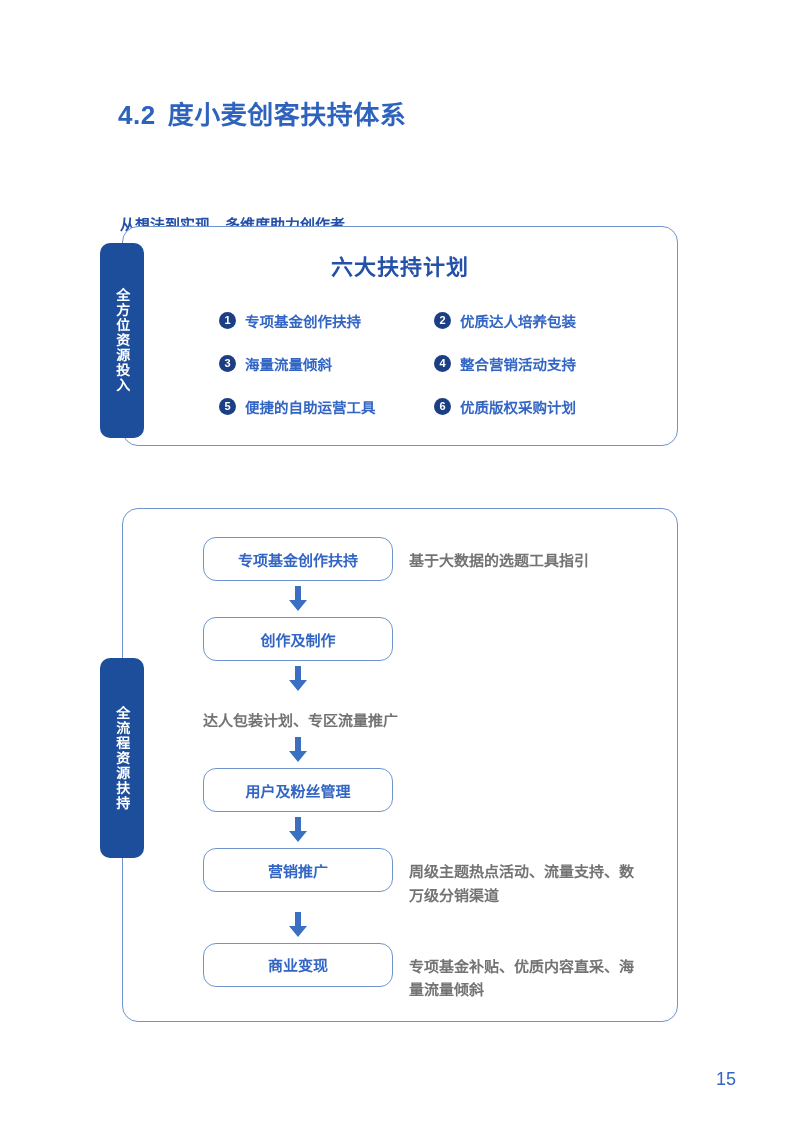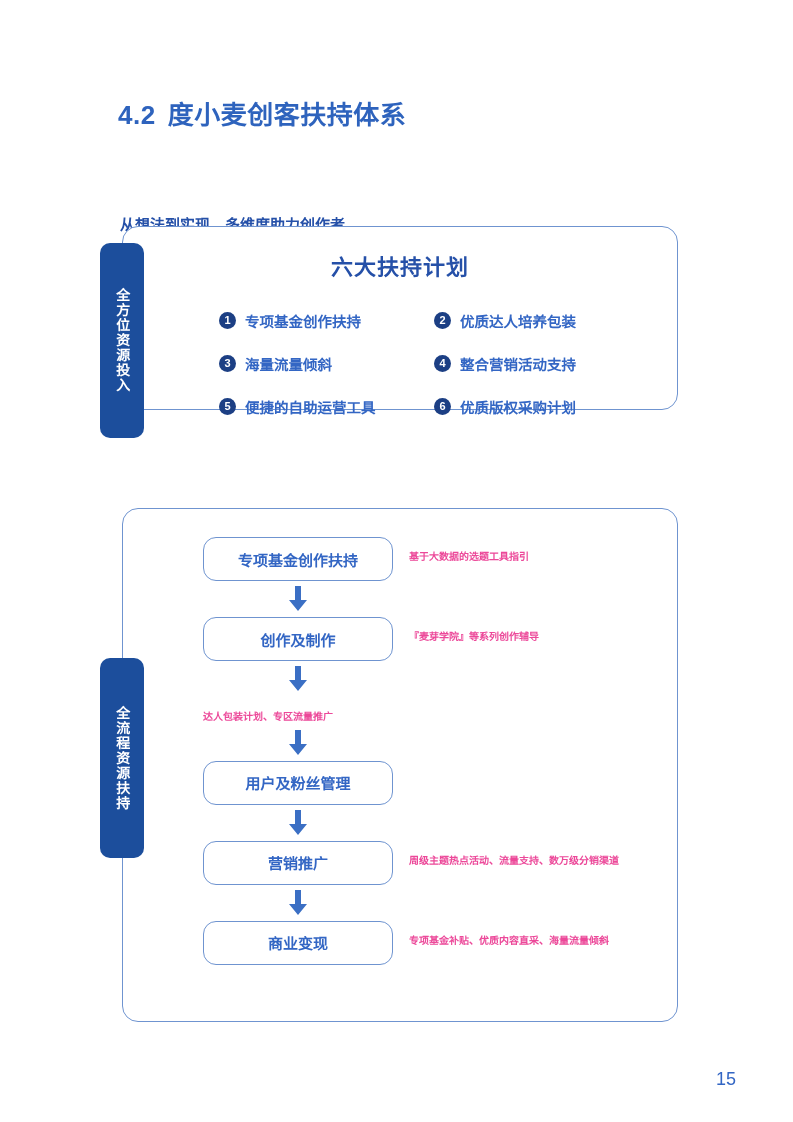--- a/index.html
+++ b/index.html
@@ -54,21 +54,21 @@
     position: absolute;
     border: 1.3px solid #6f94d0;
     border-radius: 16px;
     background: #ffffff;
     box-sizing: border-box;
   }
   #card-plans {
     left: 122px;
     top: 226px;
     width: 556px;
-    height: 184px;
+    height: 220px;
   }
   #card-flow {
     left: 122px;
     top: 508px;
     width: 556px;
     height: 514px;
   }
 
   
   .side-tab {
@@ -175,23 +175,23 @@
     background: #ffffff;
   }
   .flow-box-label {
     font-size: 15px;
     font-weight: bold;
     color: #3366c4;
     white-space: nowrap;
   }
   .flow-desc {
     width: 230px;
-    font-size: 10px;
-    font-weight: bold;
-    color: #ec4899;
+    font-size: 15px;
+    font-weight: bold;
+    color: #737373;
     line-height: 1.55;
     padding-top: 12px;
   }
   .arrow-wrap {
     width: 190px;
     height: 36px;
     display: flex;
     align-items: center;
     justify-content: center;
   }
@@ -268,21 +268,20 @@
       <div class="arrow-wrap">
         <svg class="arrow-down" viewBox="0 0 20 26">
           <path d="M7 0 H13 V14 H19 L10 25 L1 14 H7 Z" fill="#3b6fc4"></path>
         </svg>
       </div>
 
       <div class="flow-row">
         <div class="flow-box">
           <span class="flow-box-label">创作及制作</span>
         </div>
-        <div class="flow-desc">『麦芽学院』等系列创作辅导</div>
       </div>
       <div class="arrow-wrap">
         <svg class="arrow-down" viewBox="0 0 20 26">
           <path d="M7 0 H13 V14 H19 L10 25 L1 14 H7 Z" fill="#3b6fc4"></path>
         </svg>
       </div>
 
       <div class="flow-row">
         <div class="flow-desc">达人包装计划、专区流量推广</div>
       </div>

